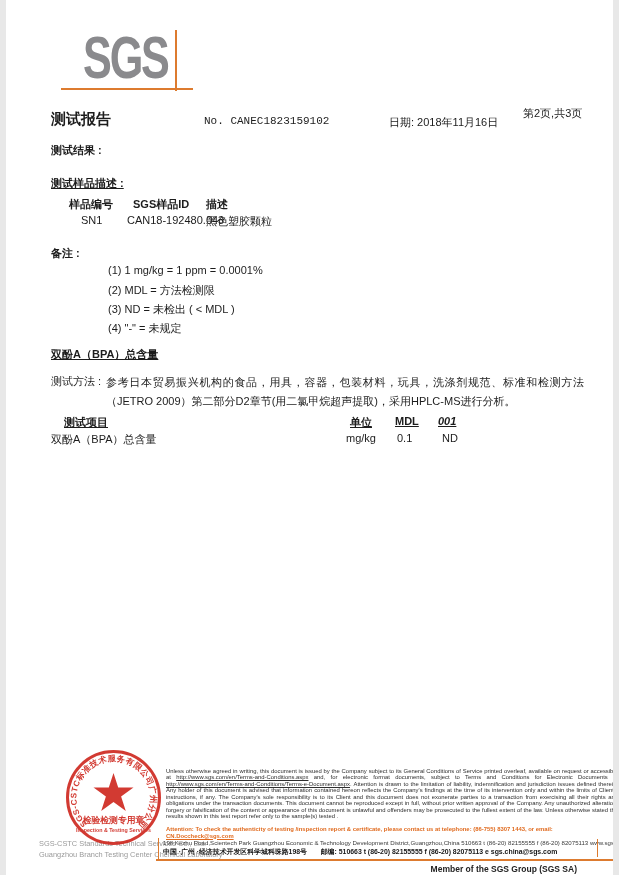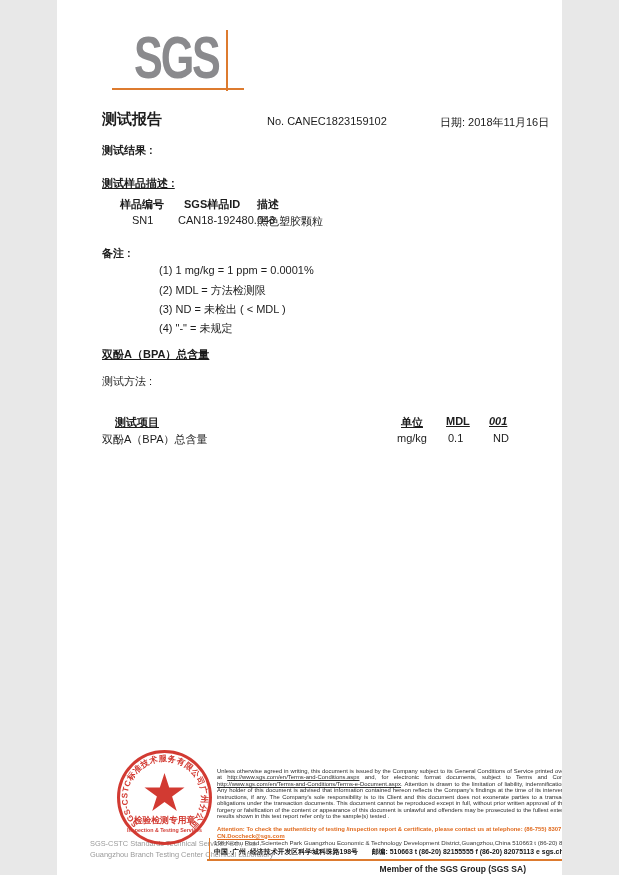--- a/index.html
+++ b/index.html
@@ -1,20 +1,20 @@
 <!DOCTYPE html>
 <html><head>
 <meta charset="utf-8">
 <style>
   * { margin: 0; padding: 0; box-sizing: border-box; }
   html, body { background: #e8e8e8; }
   body { font-family: "Liberation Sans", "DejaVu Sans", sans-serif; }
   .page {
     position: relative;
-    width: 505px; height: 875px;
+    width: 607px; height: 875px;
     margin: 0 auto;
     background: #ffffff;
     overflow: hidden;
     color: #1c1c1c;
   }
   .abs { position: absolute; }
   .b { font-weight: bold; }
   .u { text-decoration: underline; }
   .i { font-style: italic; }
   .t11 { font-size: 11px; }
@@ -42,21 +42,21 @@
 </head>
 <body>
 
 <div class="page">
 
   <div class="abs logo-text" style="left:77px; top:30px;">SGS</div>
   <div class="abs orange-line" style="left:55px; top:88px; width:132px; height:2px;"></div>
   <div class="abs orange-line" style="left:169px; top:30px; width:2px; height:61px;"></div>
 
   <div class="abs b" style="left:45px; top:110px; font-size:15px;text-align:right;">测试报告</div>
-  <div class="abs t11" style="left:210px; top:115px;">No. CANEC1823159102</div>
+  <div class="abs t11" style="left:198px; top:115px;font-family:Liberation Mono, monospace;">No. CANEC1823159102</div>
   <div class="abs t11" style="left:383px; top:115px;">日期: 2018年11月16日</div>
   <div class="abs t11" style="left:517px; top:106px;">第2页,共3页</div>
 
   <div class="abs t11 b" style="left:45px; top:143px;">测试结果 :</div>
 
   <div class="abs t11 b u" style="left:45px; top:176px;">测试样品描述 :</div>
 
   <div class="abs t11 b" style="left:63px; top:197px;">样品编号</div>
   <div class="abs t11 b" style="left:127px; top:197px;">SGS样品ID</div>
   <div class="abs t11 b" style="left:200px; top:197px;">描述</div>
@@ -66,20 +66,21 @@
   <div class="abs t11" style="left:200px; top:214px;">黑色塑胶颗粒</div>
 
   <div class="abs t11 b" style="left:45px; top:246px;">备注 :</div>
   <div class="abs t11" style="left:102px; top:264px;">(1) 1 mg/kg = 1 ppm = 0.0001%</div>
   <div class="abs t11" style="left:102px; top:283px;">(2) MDL = 方法检测限</div>
   <div class="abs t11" style="left:102px; top:302px;">(3) ND = 未检出 ( &lt; MDL )</div>
   <div class="abs t11" style="left:102px; top:321px;">(4) "-" = 未规定</div>
 
   <div class="abs t11 b u" style="left:45px; top:347px;">双酚A（BPA）总含量</div>
   <div class="abs t11" style="left:45px; top:374px;">测试方法 :</div>
+  <div class="abs method-text" style="left:100px; top:373px;">参考日本贸易振兴机构的食品，用具，容器，包装材料，玩具，洗涤剂规范、标准和检测方法（JETRO 2009）第二部分D2章节(用二氯甲烷超声提取)，采用HPLC-MS进行分析。</div>
 
   <div class="abs t11 b u" style="left:58px; top:415px;">测试项目</div>
   <div class="abs t11 b u" style="left:344px; top:415px;">单位</div>
   <div class="abs t11 b u" style="left:389px; top:415px;">MDL</div>
   <div class="abs t11 b u i" style="left:432px; top:415px;">001</div>
 
   <div class="abs t11" style="left:45px; top:432px;">双酚A（BPA）总含量</div>
   <div class="abs t11" style="left:340px; top:432px;">mg/kg</div>
   <div class="abs t11" style="left:391px; top:432px;">0.1</div>
   <div class="abs t11" style="left:428px; top:432px;padding-left:8px;">ND</div>

